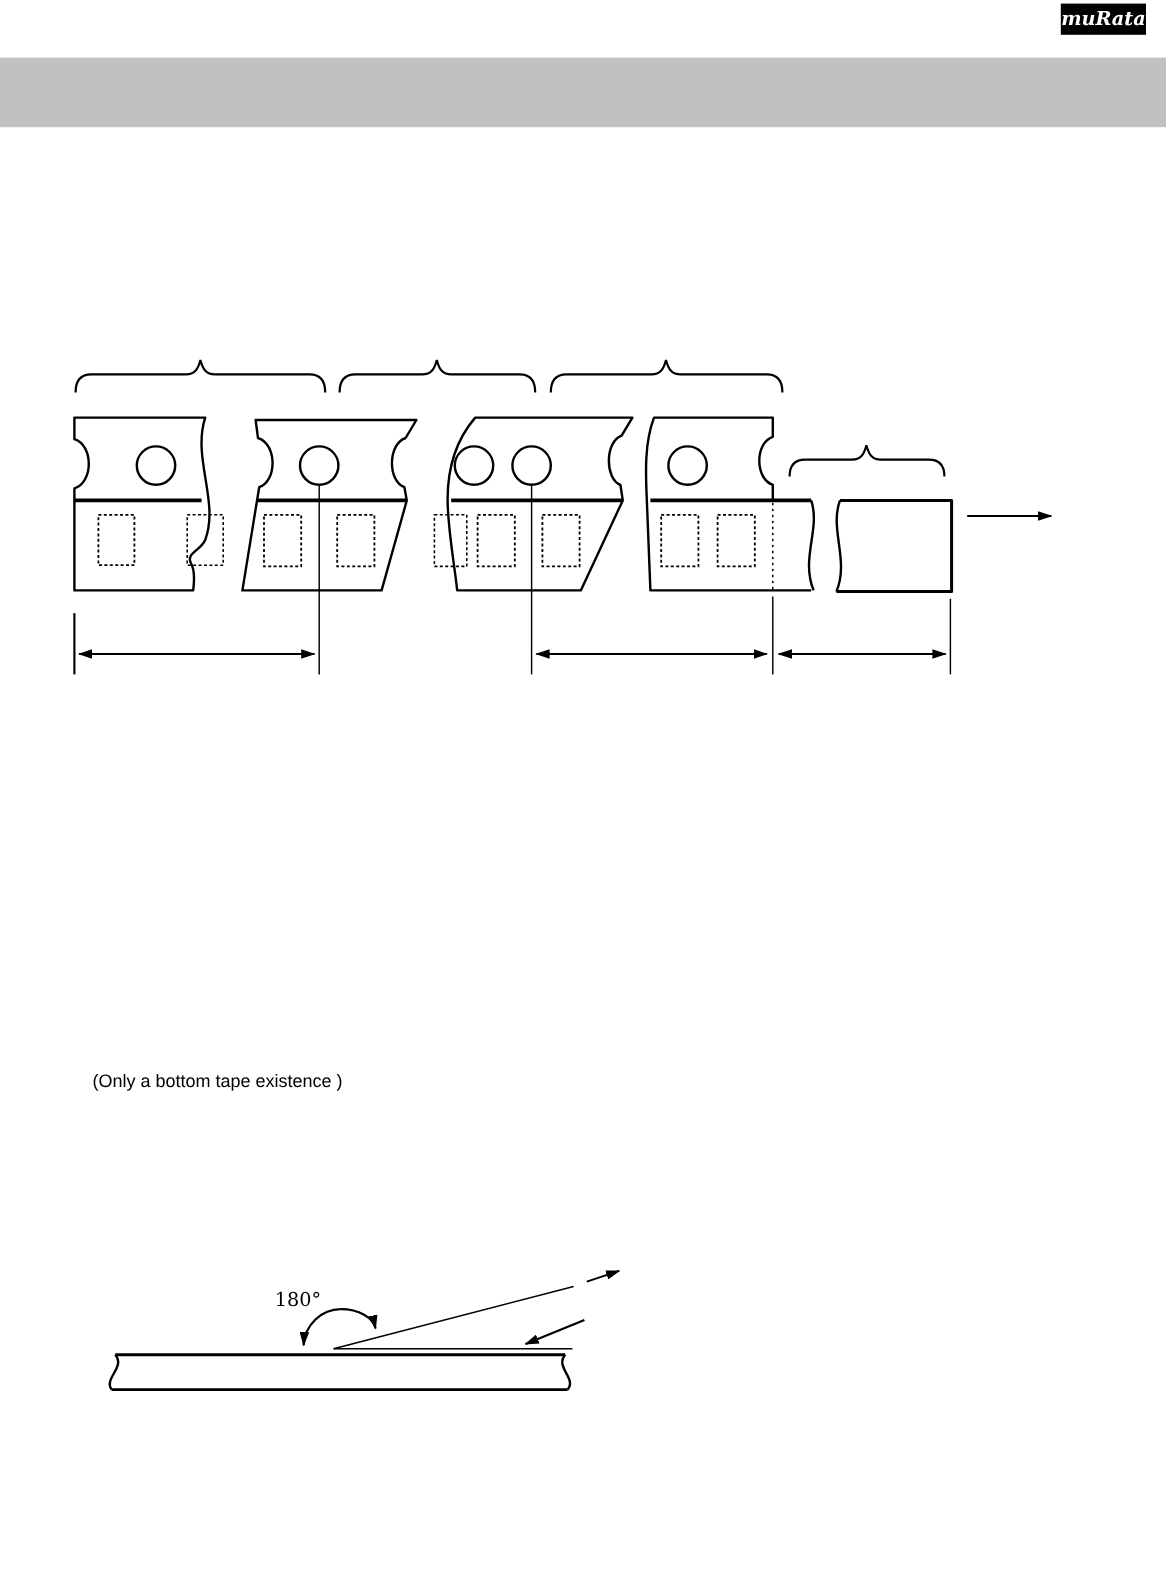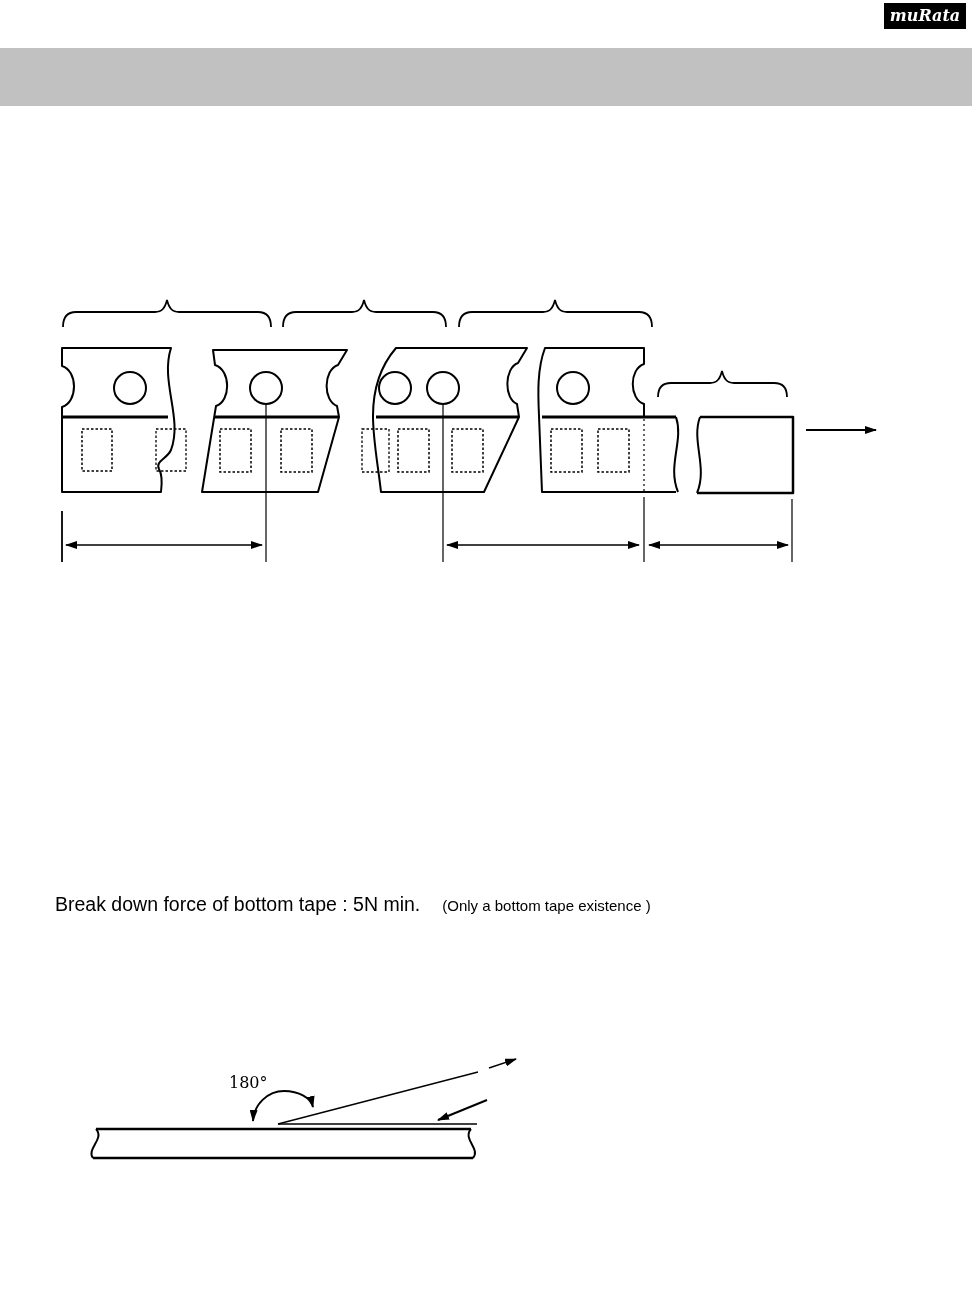--- a/index.html
+++ b/index.html
@@ -1,19 +1,19 @@
 <!DOCTYPE html>
 <html><head>
 <meta charset="utf-8">
 <style>
   html,body{margin:0;padding:0;background:#fff;}
   body{width:972px;height:1310px;position:relative;overflow:hidden;
        font-family:"Liberation Sans", sans-serif;color:#000;}
   .abs{position:absolute;}
-  .logo-box{left:884px;top:3px;width:82px;height:26px;background:#000;
+  .logo-box{left:884px;top:3px;width:71px;height:26px;background:#000;
             display:flex;align-items:center;justify-content:center;}
   .logo-text{color:#fff;font-family:"DejaVu Serif", serif;
              font-style:italic;font-weight:bold;font-size:16px;line-height:1;}
   .gray-bar{left:0;top:48px;width:972px;height:58px;}
   .note-line{left:55px;top:893px;display:flex;align-items:baseline;white-space:nowrap;}
   .note-main{font-size:19.5px;}
   .note-sub{font-size:15px;margin-left:22px;}
   .angle-label{left:229px;top:1074px;font-family:"DejaVu Serif", serif;
                font-size:16px;line-height:1.1;}
   svg{position:absolute;left:0;top:0;}
@@ -109,17 +109,16 @@
     </g>
     <path class="ln" stroke-width="1.3" d="M278,1124 L478,1072"></path>
     <path class="ln" stroke-width="1.6" marker-end="url(#arr)" d="M489,1068 L516,1059"></path>
     <path class="ln" stroke-width="2" marker-end="url(#arr)" d="M487,1100 L438,1120"></path>
     <path class="ln" stroke-width="1.9" marker-end="url(#arr)" d="M284,1091 C268,1091 254,1104 253,1121"></path>
     <path class="ln" stroke-width="1.9" marker-end="url(#arr)" d="M284,1091 C299,1091 311,1098 313,1107"></path>
   </g>
 </svg>
 
 <div class="abs note-line">
-  <span class="note-main">Break down force of bottom tape : 5N min.</span>
   <span class="note-sub">(Only a bottom tape existence )</span>
 </div>
 
 <div class="abs angle-label">180°</div>
 
 </body></html>

